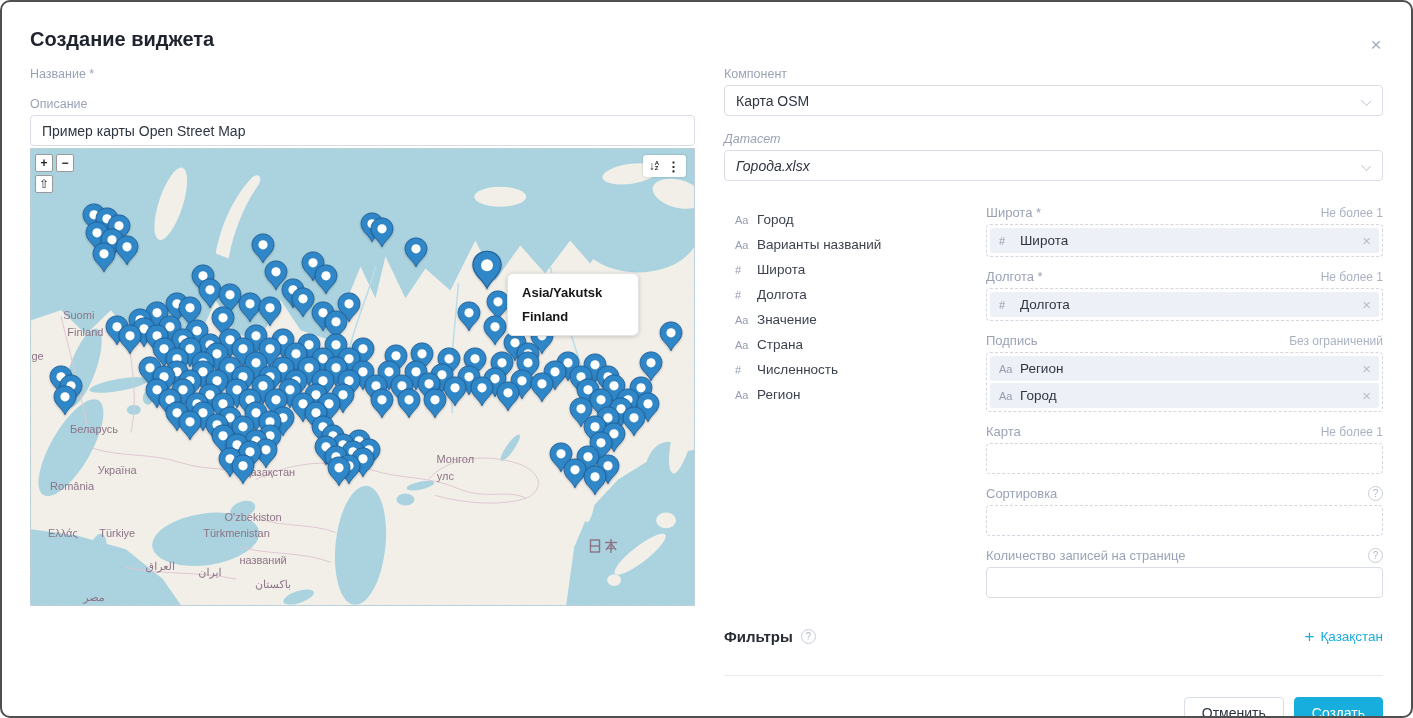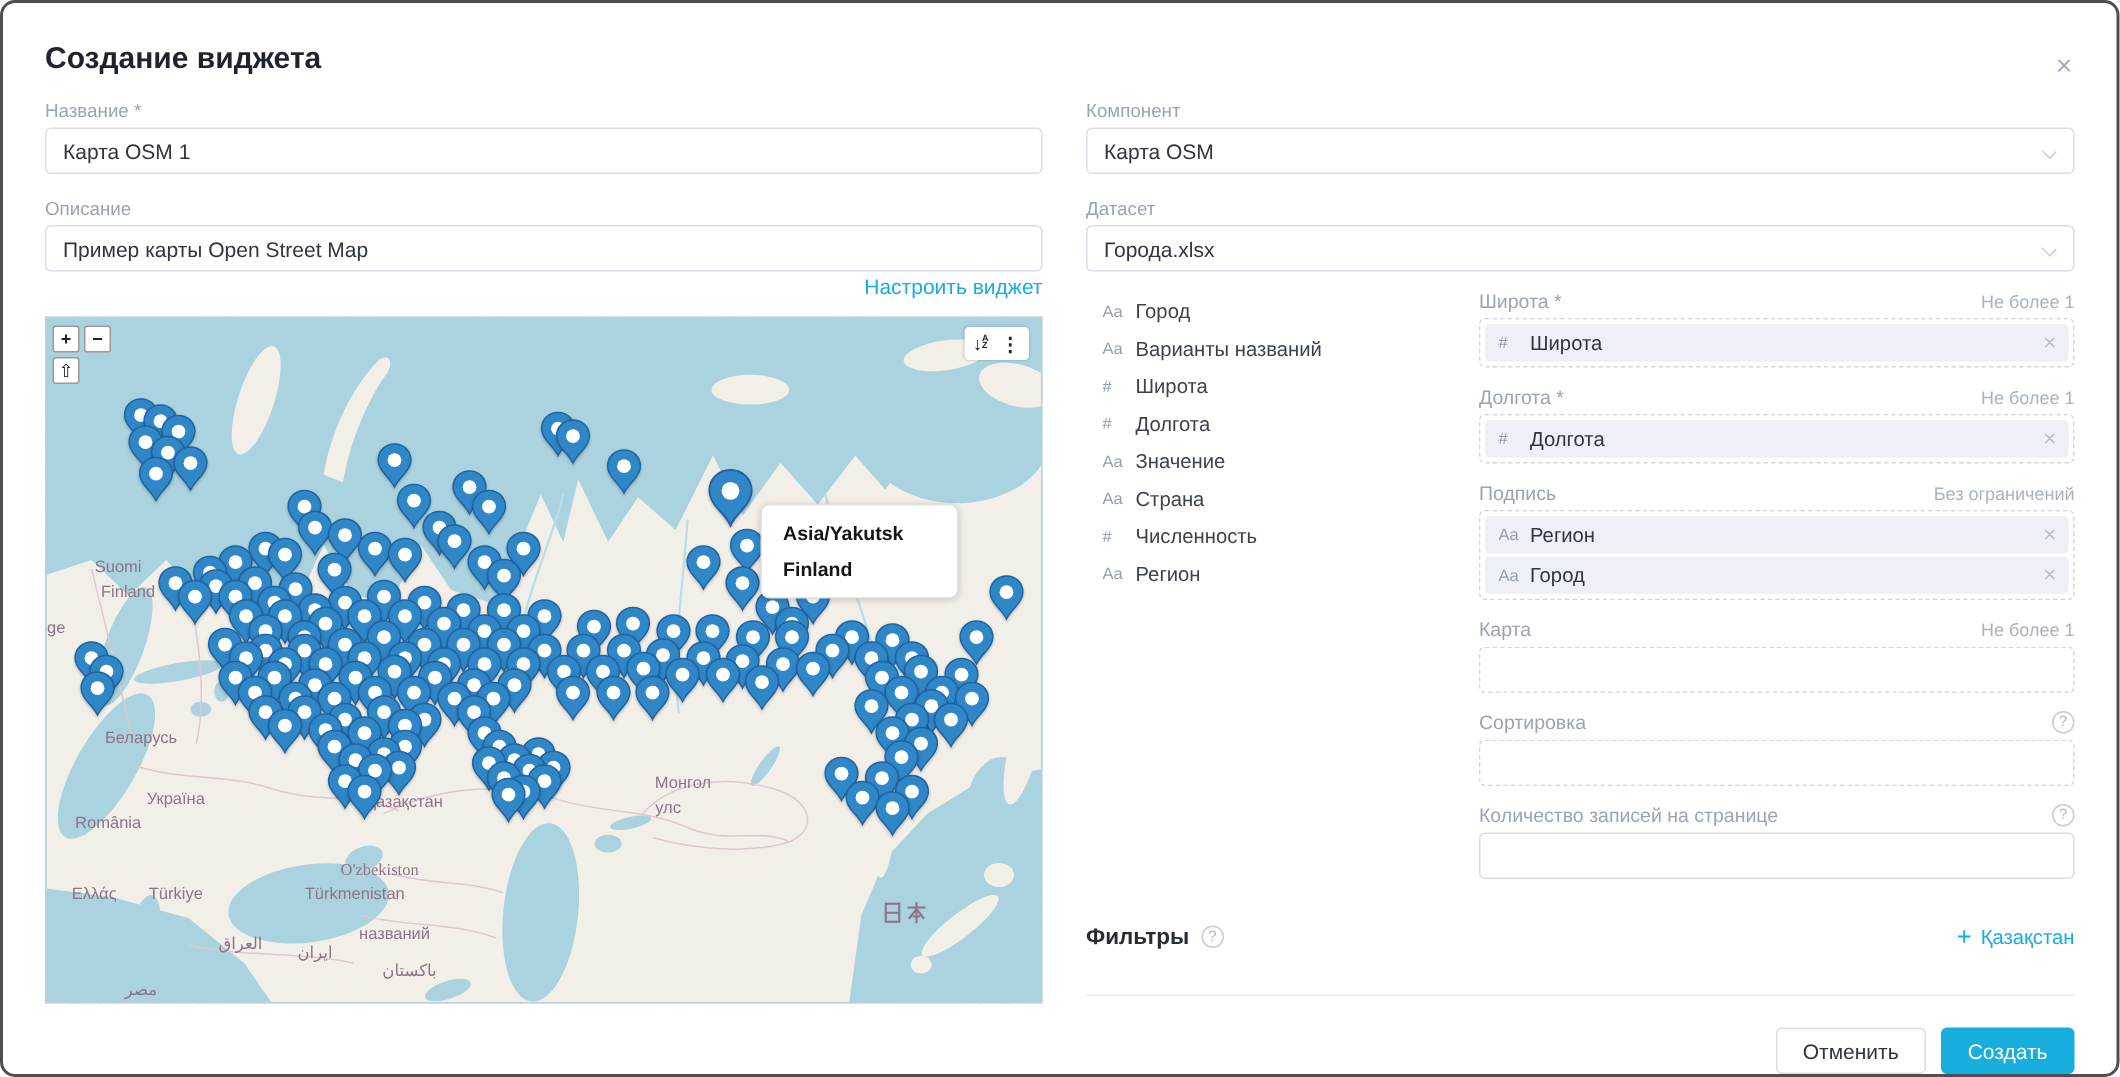--- a/index.html
+++ b/index.html
@@ -88,28 +88,24 @@
 
 <div class="dialog">
   <div class="dialog-title">Создание виджета</div>
   <button class="close-btn">×</button>
 
   <div class="columns">
 
     <div class="col-left">
       <div class="fgroup">
         <label class="flabel">Название *</label>
-        <input class="tinput" value="Карта OSM 1" style="">
       </div>
       <div class="fgroup" style="margin-bottom:2px;">
         <label class="flabel">Описание</label>
         <input class="tinput" value="Пример карты Open Street Map" style="">
-      </div>
-      <div class="link-row">
-        <a class="cfg-link">Настроить виджет</a>
       </div>
 
       <div class="map">
         <svg class="map-svg" viewBox="0 0 664 458" preserveAspectRatio="none">
           <rect width="664" height="458" fill="#aad3df"></rect>
           <path fill="#f2efe9" d="M0,172 L30,162 55,186 80,162 100,186 115,162 135,190 165,196 185,152 205,186 230,190 250,152 270,182 300,192 330,118 345,150 355,108 375,150 395,120 420,142 445,92 465,132 490,97 515,125 540,92 560,115 580,87 600,110 620,82 640,100 664,92 L664,458 L0,458 Z"></path>
           <ellipse cx="608" cy="80" rx="62" ry="44" fill="#aad3df"></ellipse>
           <ellipse cx="300" cy="58" rx="52" ry="36" fill="#aad3df"></ellipse>
           <ellipse cx="120" cy="112" rx="14" ry="18" transform="rotate(-30 120 112)" fill="#aad3df"></ellipse>
           <ellipse cx="52" cy="220" rx="13" ry="42" transform="rotate(20 52 220)" fill="#aad3df"></ellipse>
@@ -160,21 +156,21 @@
         <div class="map-labels" id="map-labels">
             <span class="map-label" style="left: 7.2%; top: 36.5%;">Suomi</span>
             <span class="map-label" style="left: 8.2%; top: 40.2%;">Finland</span>
             <span class="map-label" style="left: 0.8%; top: 45.5%;">ige</span>
             <span class="map-label" style="left: 9.5%; top: 61.5%;">Беларусь</span>
             <span class="map-label" style="left: 13%; top: 70.5%;">Україна</span>
             <span class="map-label" style="left: 6.2%; top: 73.8%;">România</span>
             <span class="map-label" style="left: 36%; top: 70.8%;">Қазақстан</span>
             <span class="map-label" style="left: 64%; top: 68%;">Монгол</span>
             <span class="map-label" style="left: 62.5%; top: 71.8%;">улс</span>
-            <span class="map-label" style="left: 33.5%; top: 80.8%; font-family: Liberation Serif, serif;">O'zbekiston</span>
+            <span class="map-label" style="left: 33.5%; top: 80.8%;">O'zbekiston</span>
             <span class="map-label" style="left: 31%; top: 84.3%;">Türkmenistan</span>
             <span class="map-label" style="left: 13%; top: 84.3%;">Türkiye</span>
             <span class="map-label" style="left: 4.8%; top: 84.3%;">Ελλάς</span>
             <span class="map-label" style="left: 19.5%; top: 91.5%;">العراق</span>
             <span class="map-label" style="left: 27%; top: 92.8%;">ايران</span>
             <span class="map-label" style="left: 35%; top: 90.2%;">названий</span>
             <span class="map-label" style="left: 36.5%; top: 95.3%;">باكستان</span>
             <span class="map-label" style="left: 9.5%; top: 98.3%;">مصر</span>
           </div>
 
@@ -900,21 +896,21 @@
     </div>
 
     <div class="col-right">
       <div class="fgroup">
         <label class="flabel">Компонент</label>
         <div class="select-box">
           <span>Карта OSM</span>
           <i class="chev"></i>
         </div>
       </div>
-      <div class="fgroup" style="margin-bottom:6px;">
+      <div class="fgroup" style="margin-bottom:18px;font-style:italic;">
         <label class="flabel">Датасет</label>
         <div class="select-box">
           <span>Города.xlsx</span>
           <i class="chev"></i>
         </div>
       </div>
 
       <div class="fields-row">
         <div class="fields-col" id="dataset-fields">
             <div class="dfield">

